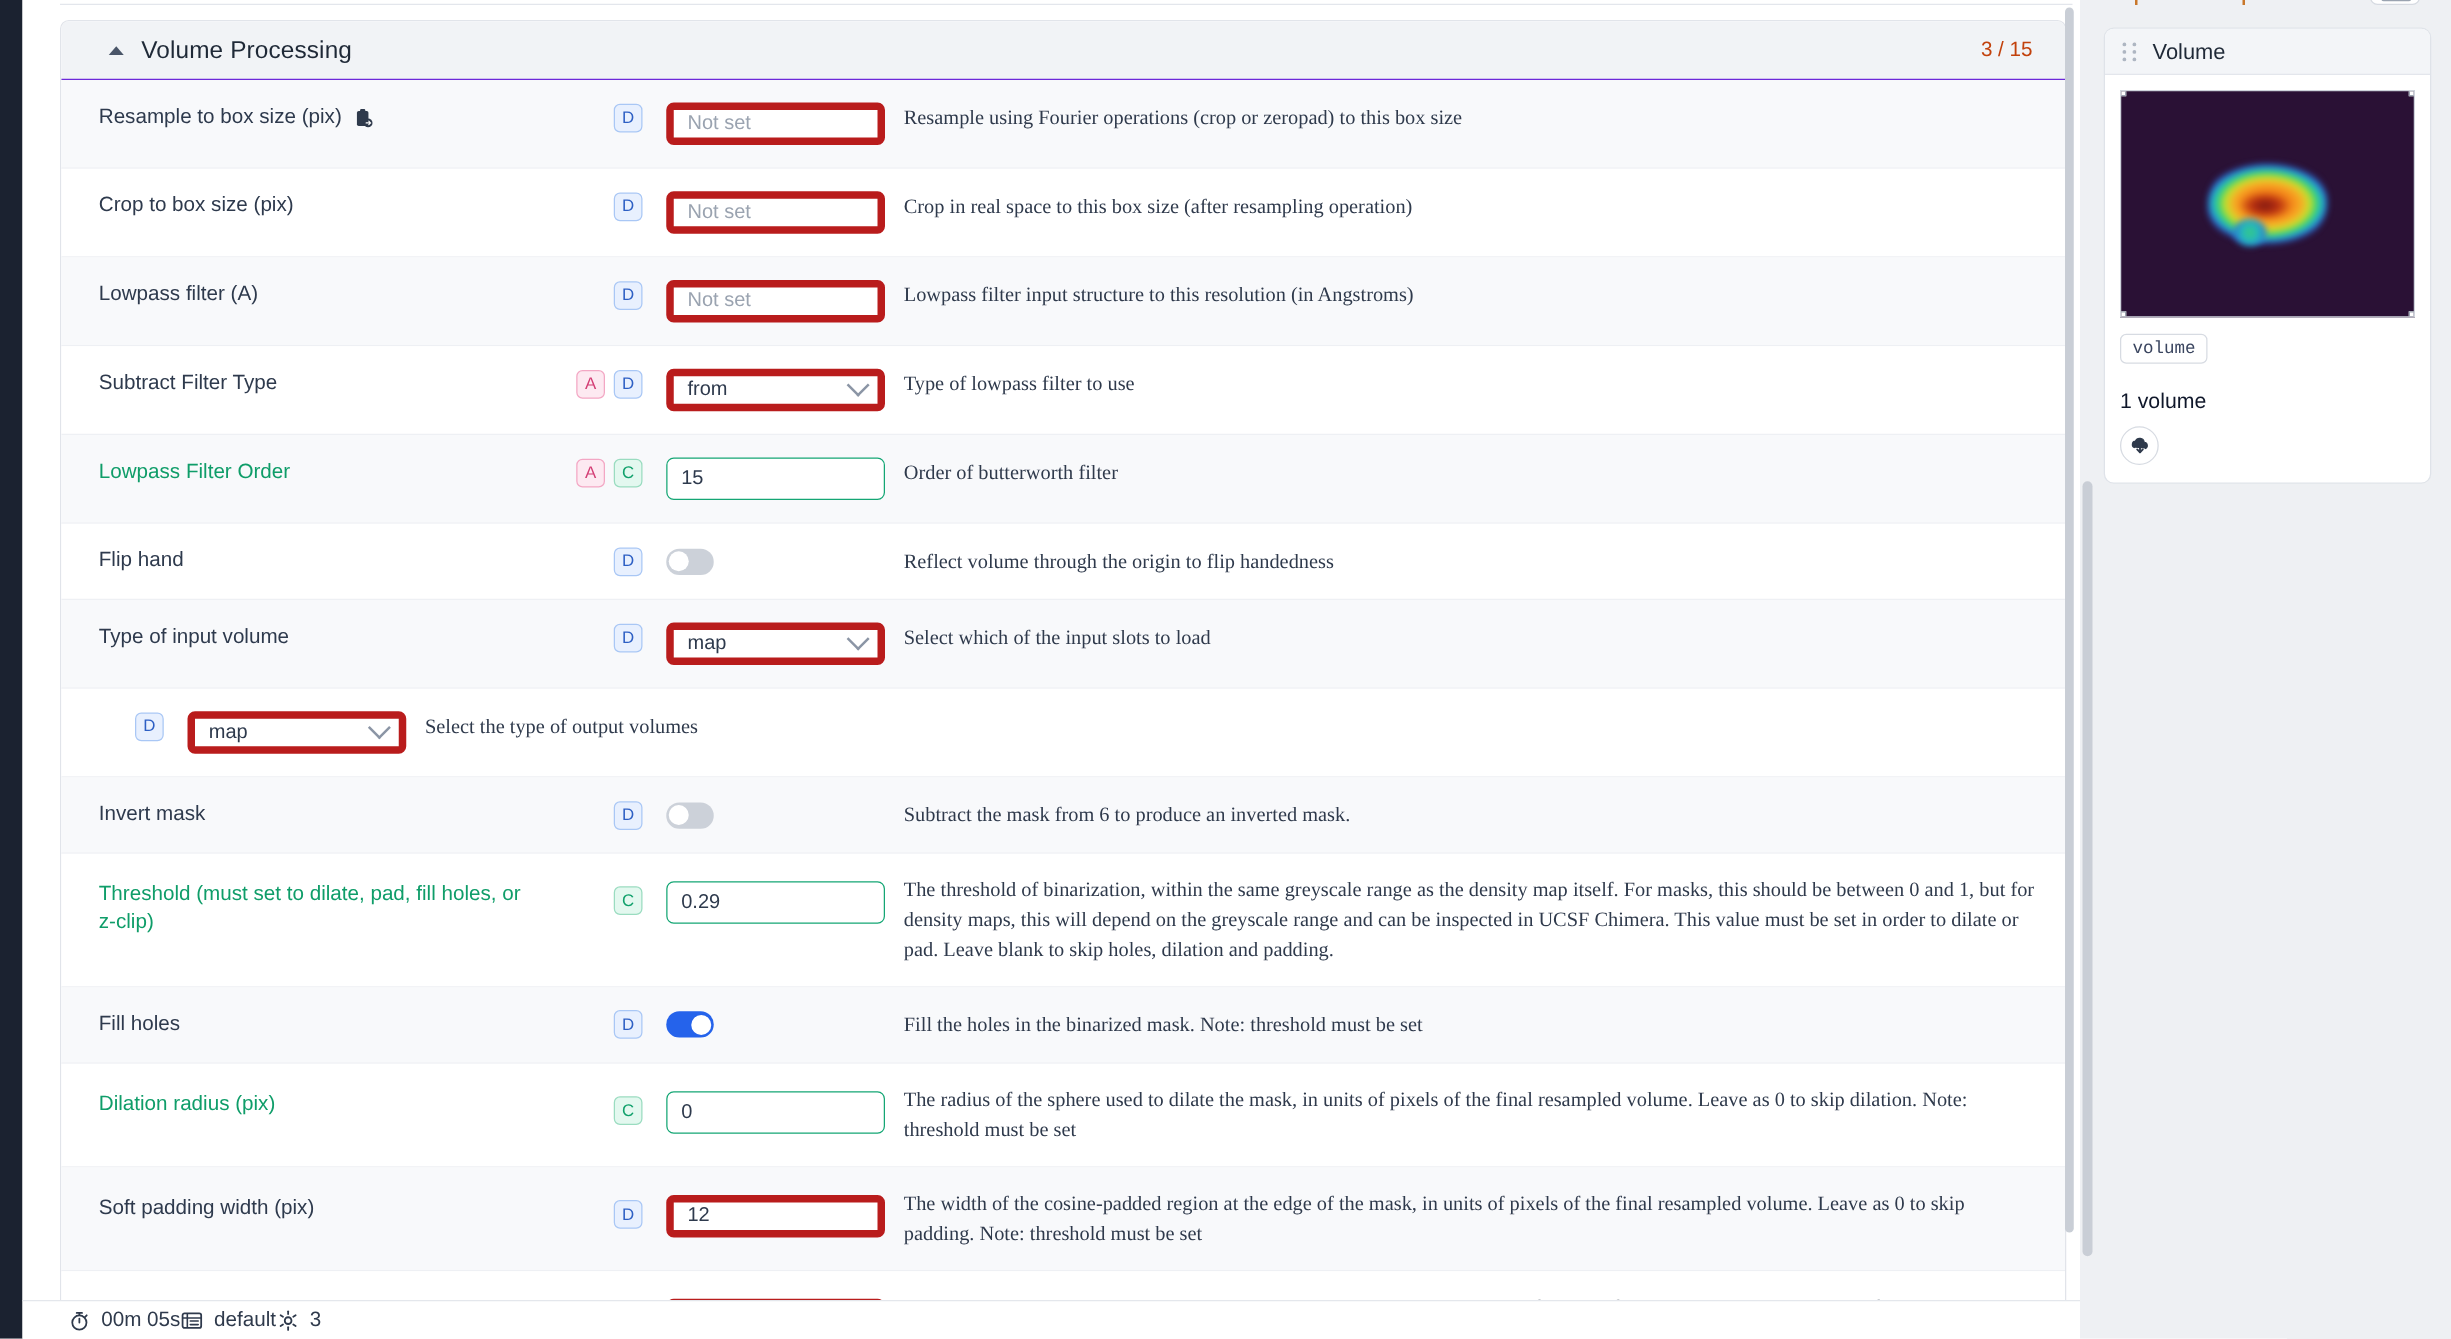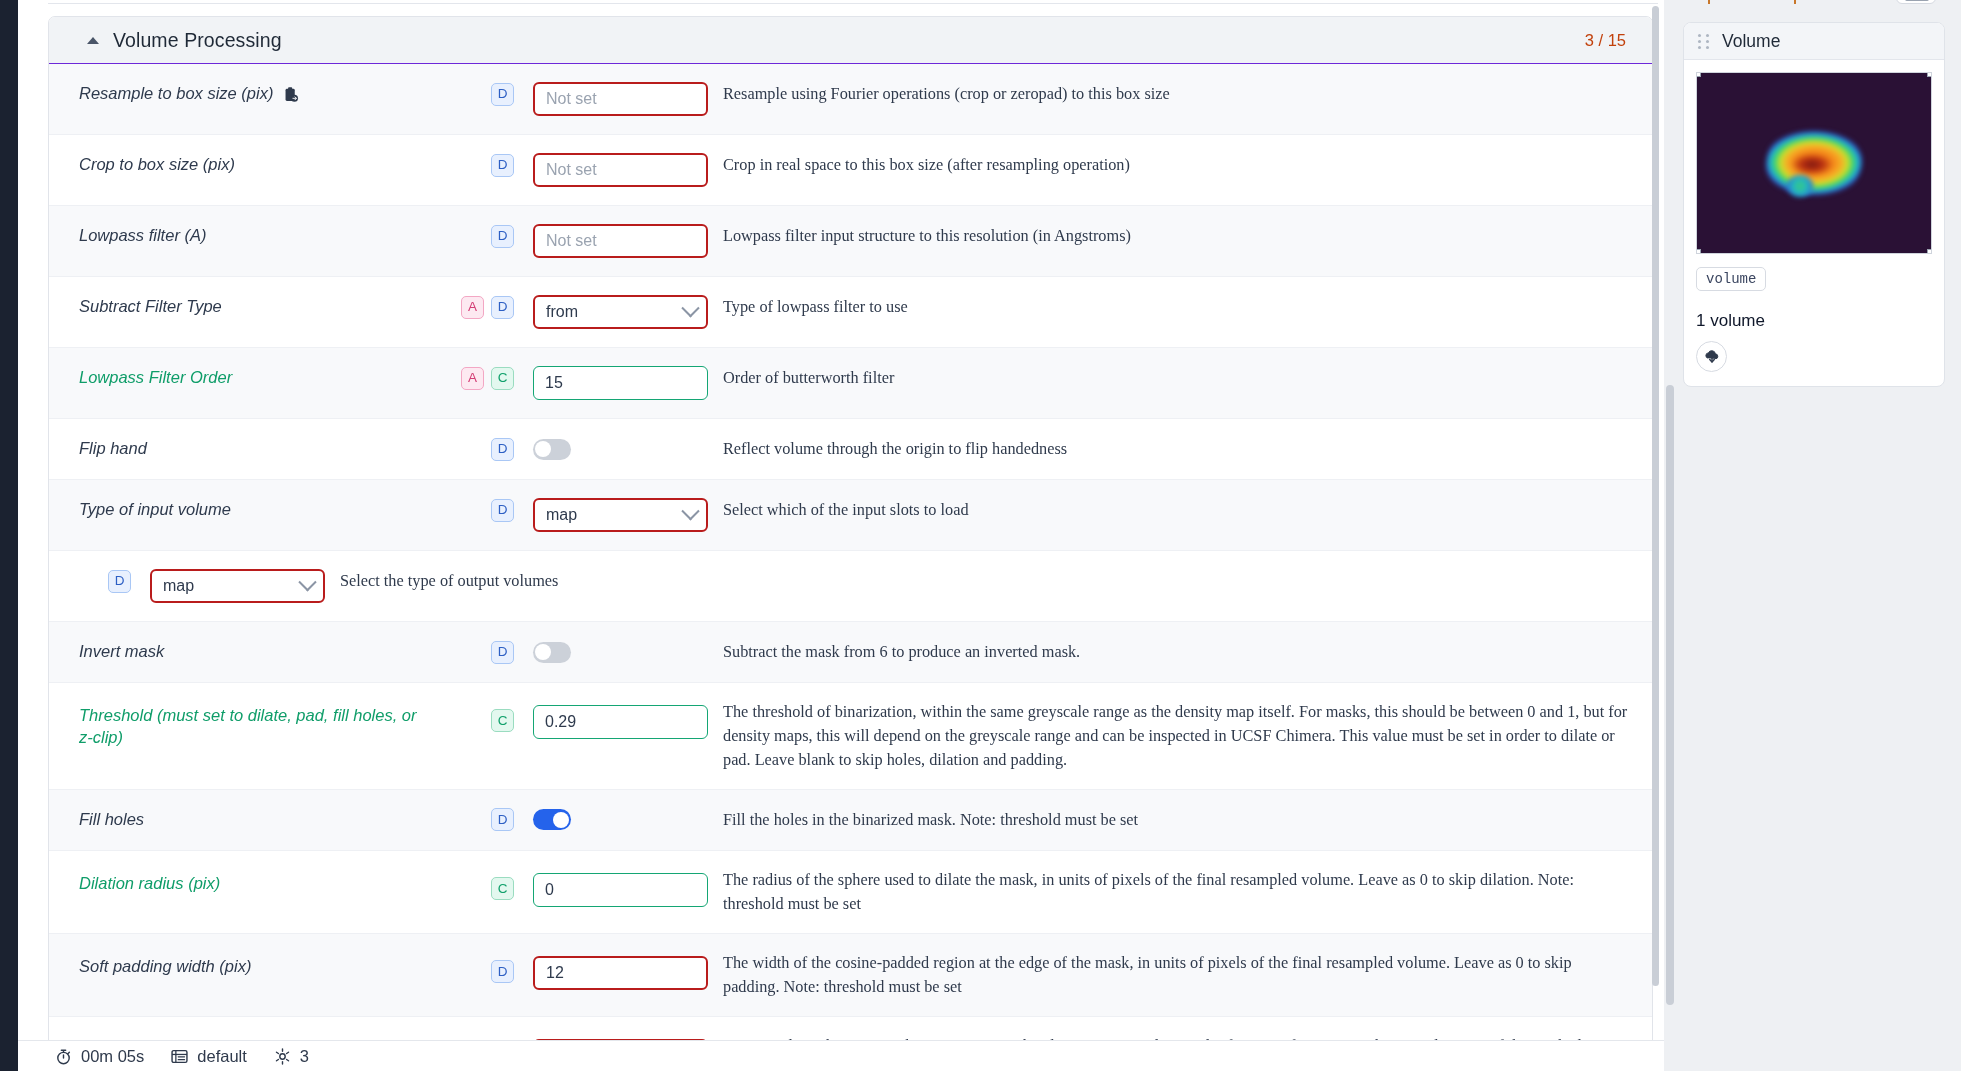--- a/index.html
+++ b/index.html
@@ -53,21 +53,20 @@
     border-bottom: 1px solid #eef0f4;
     background: #ffffff; min-height: 60px;
   }
   .row.alt { background: #f8f9fb; }
   .row:last-child { border-bottom: none; }
 
   .cell-label {
     width: 383px; flex: none; padding: 18px 14px 18px 30px;
     display: flex; align-items: center; gap: 9px;
     min-height: 60px;
-    font-style: italic;
   }
   .row.tall .cell-label { align-items: flex-start; padding-top: 22px; }
   .lbl {
     font-size: 16.5px; color: #2e3a4d; line-height: 1.32;
   }
   .lbl.green { color: #0f9d69; }
 
   .cell-badges {
     width: 82px; flex: none; padding: 18px 0 18px 0;
     display: flex; align-items: center; justify-content: flex-end; gap: 7px;
@@ -83,21 +82,21 @@
   .badge.D { background: #e8f0fe; border-color: #a9c7f5; color: #2d5fc4; }
   .badge.C { background: #e3f8ef; border-color: #9adcc0; color: #10a06b; }
 
   .cell-control {
     width: 195px; flex: none; padding: 18px 0 18px 19px;
     display: flex; align-items: center; min-height: 60px;
   }
   .row.tall .cell-control { align-items: flex-start; padding-top: 22px; }
 
   .field {
-    width: 175px; height: 34px; border: 2px solid #b91c1c; border-radius: 6px;
+    width: 175px; height: 34px; border: 6px solid #b91c1c; border-radius: 6px;
     background: #ffffff; display: flex; align-items: center;
     padding: 0 11px; font-size: 16px; color: #2e3a4d;
   }
   .field.placeholder { color: #9aa3b0; }
   .field.green { border-color: #14a674; border-width: 1.6px; }
   .field.select { justify-content: space-between; padding-right: 9px; }
   .chev {
     width: 13px; height: 13px; border-right: 2px solid #8b95a5;
     border-bottom: 2px solid #8b95a5; transform: rotate(45deg) translate(-3px,-3px);
   }
@@ -126,21 +125,21 @@
   
   .main-scrollbar {
     position: absolute; left: 1652px; top: 6px; width: 7px; height: 980px;
     background: #c9ced6; border-radius: 4px;
   }
 
   
   .statusbar {
     position: absolute; left: 18px; bottom: 0; width: 1646px; height: 31px;
     background: #ffffff; border-top: 1px solid #e4e7ec;
-    display: flex; align-items: center; gap: 26px; padding-left: 36px; margin-top: 28px;
+    display: flex; align-items: center; padding-left: 36px; margin-top: 28px;
   }
   .status-item { display: flex; align-items: center; gap: 8px; }
   .status-text { font-size: 16.5px; color: #2f3a4c; }
 
   
   .right-gutter {
     position: absolute; left: 1664px; top: 0; width: 297px; height: 1071px;
     background: #eef0f3;
   }
   .right-scrollbar {

